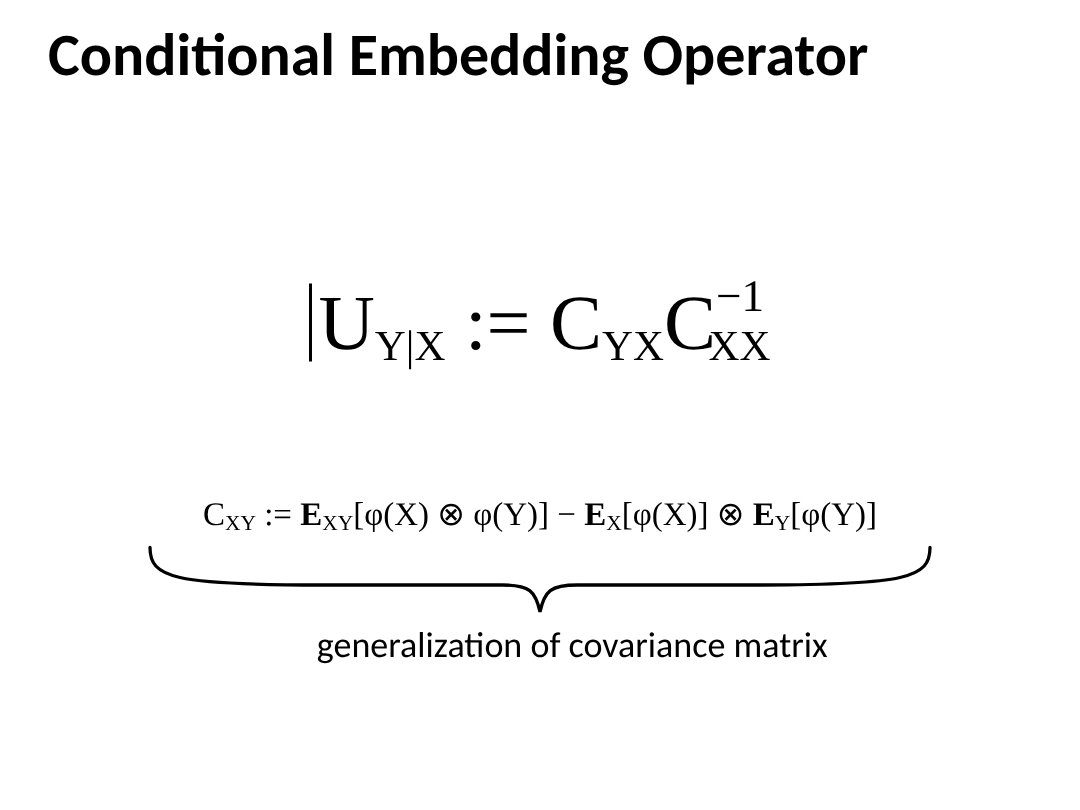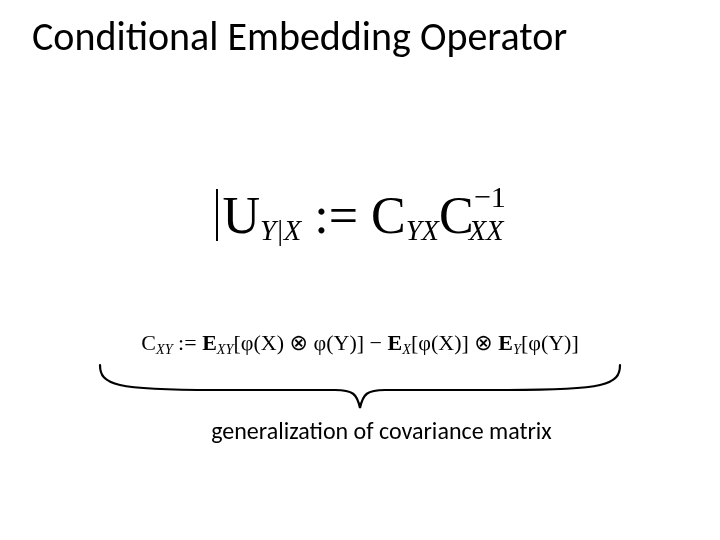--- a/index.html
+++ b/index.html
@@ -18,38 +18,37 @@
     height: 540px;
     box-sizing: border-box;
   }
   .title {
     position: absolute;
     top: 14px;
     left: 32px;
     right: 32px;
     font-size: 40px;
     line-height: 1.15;
-    font-weight: 400;
+    font-weight: 700;
   }
   .main-eq {
     position: absolute;
     top: 180px;
     left: 0;
     right: 0;
     text-align: center;
     font-family: "Times New Roman", Georgia, serif;
     font-size: 52px;
   }
   .main-eq .cal {
     font-family: "Brush Script MT", "Segoe Script", cursive;
   }
   .main-eq sub {
     font-size: 0.55em;
     vertical-align: -0.25em;
-    font-style: italic;
   }
   .main-eq sup {
     font-size: 0.58em;
     vertical-align: 0.85em;
   }
   .cursor-bar {
     display: inline-block;
     width: 2px;
     height: 52px;
     background: #000;
@@ -67,21 +66,20 @@
   }
   .sub-eq .cal {
     font-family: "Brush Script MT", "Segoe Script", cursive;
   }
   .sub-eq .bb {
     font-weight: 600;
   }
   .sub-eq sub {
     font-size: 0.65em;
     vertical-align: -0.25em;
-    font-style: italic;
   }
   .brace-wrap {
     position: absolute;
     top: 360px;
     left: 95px;
     width: 530px;
     height: 55px;
   }
   .annotation {
     position: absolute;

